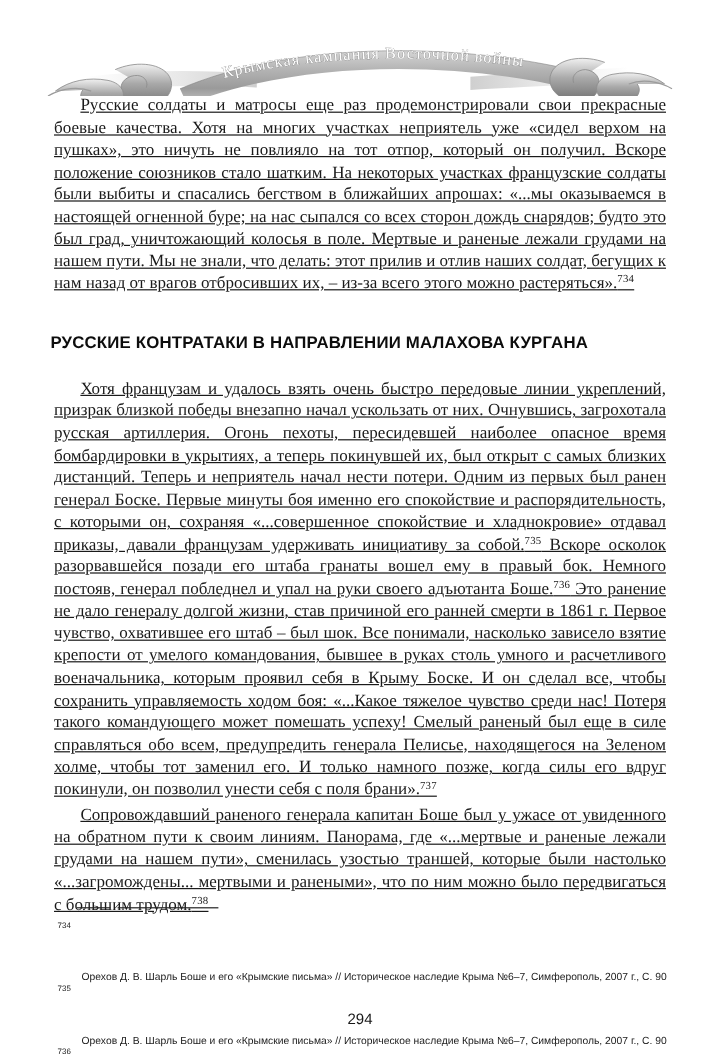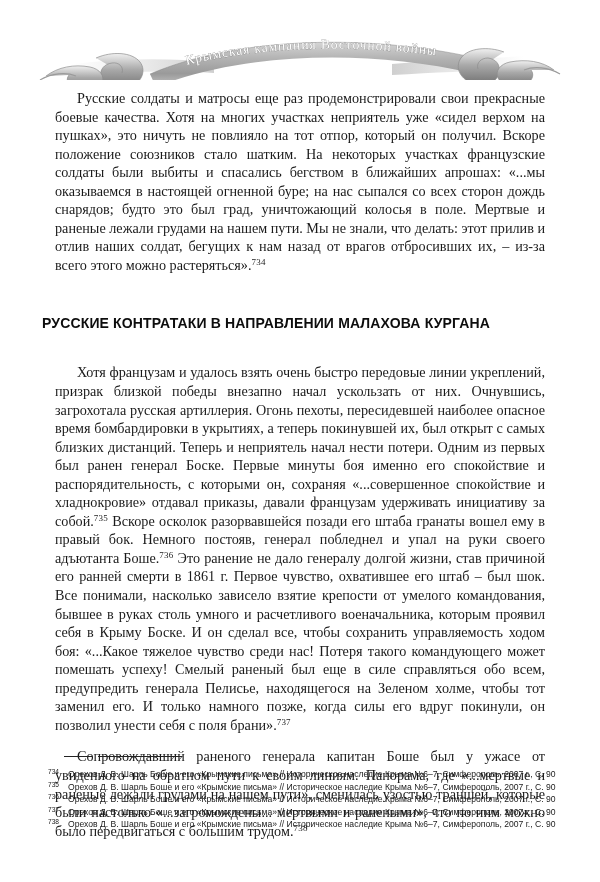--- a/index.html
+++ b/index.html
@@ -46,26 +46,27 @@
 
   
   .column {
     position: absolute;
     left: 42px;
     top: 76px;
     width: 516px;
   }
 
   p.body-par {
-    margin: 13px;
+    margin: 3px;
     font-size: 14.2px;
     line-height: 18.55px;
     text-align: justify;
     text-indent: 22px;
     hyphens: auto;
+    text-decoration: underline;
     -webkit-hyphens: auto;
   }
   p.body-par + p.body-par {
     margin-top: 0;
   }
 
   .section-heading {
     margin: 0;
     font-family: "Liberation Sans", "DejaVu Sans", sans-serif;
     font-weight: bold;
@@ -128,20 +129,21 @@
     text-align: left;
     padding-left: 6px;
     font-size: 6.6px;
     line-height: 12.6px;
     box-sizing: border-box;
     position: relative;
     top: -2px;
   }
   li.fn-item .fn-text {
     flex: 1 1 auto;
+    margin-top: 40px;
   }
 
   
   .folio {
     position: absolute;
     left: 0;
     top: 842px;
     width: 600px;
     text-align: center;
     font-family: "Liberation Sans", "DejaVu Sans", sans-serif;
@@ -255,14 +257,15 @@
         <span class="fn-num">737</span>
         <span class="fn-text">Орехов Д. В. Шарль Боше и его «Крымские письма» // Историческое наследие Крыма №6–7, Симферополь, 2007 г., С. 90</span>
       </li>
       <li class="fn-item">
         <span class="fn-num">738</span>
         <span class="fn-text">Орехов Д. В. Шарль Боше и его «Крымские письма» // Историческое наследие Крыма №6–7, Симферополь, 2007 г., С. 90</span>
       </li>
     </ol>
   </div>
 
+  <div class="folio">294</div>
 
 </div>
 
 </body></html>

